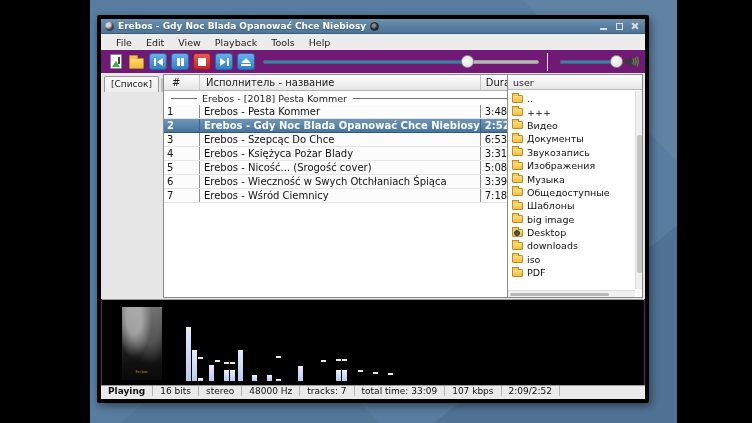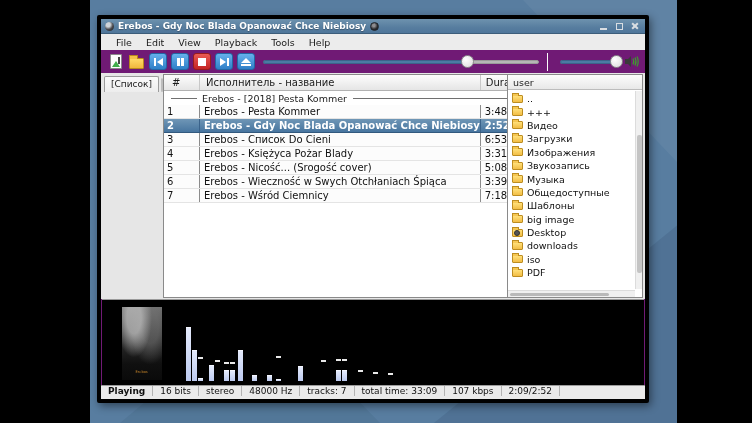--- a/index.html
+++ b/index.html
@@ -287,21 +287,21 @@
         </div>
 
         <div class="track-row selected">
           <span class="c-num">2</span>
           <span class="c-title">Erebos - Gdy Noc Blada Opanować Chce Niebiosy</span>
           <span class="c-dur">2:52</span>
         </div>
 
         <div class="track-row">
           <span class="c-num">3</span>
-          <span class="c-title">Erebos - Список Do Cieni</span>
+          <span class="c-title">Erebos - Szepcąc Do Chce</span>
           <span class="c-dur">6:53</span>
         </div>
 
         <div class="track-row">
           <span class="c-num">4</span>
           <span class="c-title">Erebos - Księżyca Pożar Blady</span>
           <span class="c-dur">3:31</span>
         </div>
 
         <div class="track-row">
@@ -336,34 +336,34 @@
         <div class="fp-item">
           <span class="fp-folder"></span>
           <span>+++</span>
         </div>
 
         <div class="fp-item">
           <span class="fp-folder"></span>
           <span>Видео</span>
         </div>
 
-
-        <div class="fp-item">
-          <span class="fp-folder"></span>
-          <span>Загрузки</span>
+        <div class="fp-item">
+          <span class="fp-folder"></span>
+          <span>Документы</span>
+        </div>
+
+
+        <div class="fp-item">
+          <span class="fp-folder"></span>
+          <span>Звукозапись</span>
         </div>
 
         <div class="fp-item">
           <span class="fp-folder"></span>
           <span>Изображения</span>
-        </div>
-
-        <div class="fp-item">
-          <span class="fp-folder"></span>
-          <span>Звукозапись</span>
         </div>
 
         <div class="fp-item">
           <span class="fp-folder"></span>
           <span>Музыка</span>
         </div>
 
         <div class="fp-item">
           <span class="fp-folder"></span>
           <span>Общедоступные</span>

